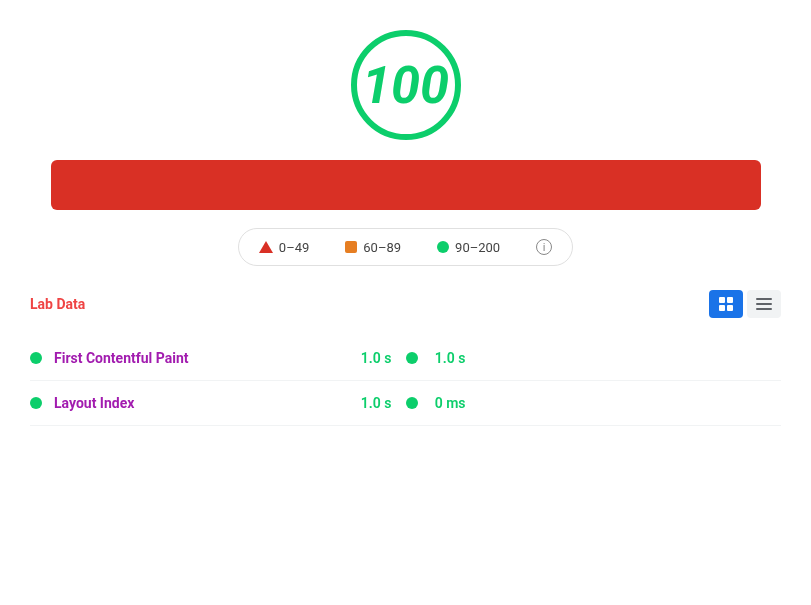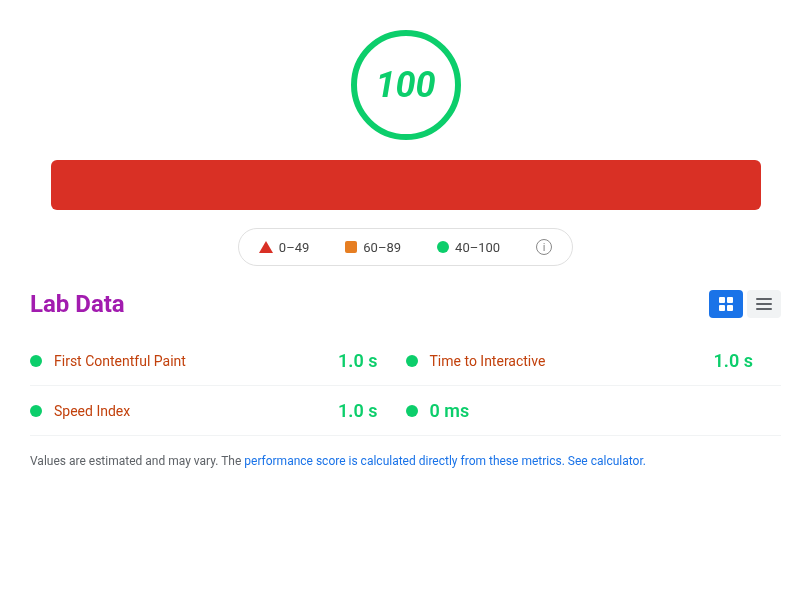--- a/index.html
+++ b/index.html
@@ -30,21 +30,21 @@
       height: 110px;
       border-radius: 50%;
       border: 6px solid #0cce6b;
       display: flex;
       align-items: center;
       justify-content: center;
       background: #fff;
     }
 
     .score-number {
-      font-size: 36px;
+      font-size: 52px;
       font-weight: 700;
       color: #0cce6b;
       font-style: italic;
     }
 
     
     .red-bar {
       width: 100%;
       max-width: 710px;
       height: 50px;
@@ -114,23 +114,23 @@
 
     
     .lab-data-header {
       display: flex;
       justify-content: space-between;
       align-items: center;
       margin-bottom: 18px;
     }
 
     .lab-data-title {
-      font-size: 24px;
+      font-size: 14px;
       font-weight: 700;
-      color: #a21caf;
+      color: #ef4444;
     }
 
     .view-toggle {
       display: flex;
       gap: 4px;
     }
 
     .toggle-btn {
       width: 34px;
       height: 28px;
@@ -170,44 +170,44 @@
       width: 12px;
       height: 12px;
       border-radius: 50%;
       background: #0cce6b;
       margin-right: 12px;
       flex-shrink: 0;
     }
 
     .metric-name {
       font-size: 14px;
-      font-weight: 400;
-      color: #c2410c;
+      font-weight: 700;
+      color: #a21caf;
       flex: 1;
       display: flex;
       align-items: center;
       gap: 4px;
     }
 
     .metric-bookmark {
       display: inline-block;
       width: 12px;
       height: 14px;
       background: #1a73e8;
       clip-path: polygon(0 0, 100% 0, 100% 100%, 50% 75%, 0 100%);
       margin-left: 4px;
     }
 
     .metric-value {
-      font-size: 18px;
+      font-size: 14px;
       font-weight: 600;
       color: #0cce6b;
       min-width: 50px;
       text-align: right;
-      padding-right: 28px;
+      padding-right: 14px;
     }
 
     
     .footer-note {
       font-size: 12px;
       color: #5f6368;
       margin-top: 16px;
       line-height: 1.6;
     }
 
@@ -261,21 +261,21 @@
     <div class="legend-item">
       <span class="legend-triangle"></span>
       <span>0–49</span>
     </div>
     <div class="legend-item">
       <span class="legend-square"></span>
       <span>60–89</span>
     </div>
     <div class="legend-item">
       <span class="legend-circle"></span>
-      <span>40–100</span>
+      <span>90–200</span>
     </div>
     <div class="legend-info">i</div>
   </div>
 
   <div class="lab-data-header">
     <span class="lab-data-title">Lab Data</span>
     <div class="view-toggle">
       <button class="toggle-btn toggle-btn-active">
         <div class="grid-icon">
           <span></span>
@@ -297,39 +297,32 @@
   <div class="metrics-grid">
 
     <div class="metric-row">
       <span class="metric-dot"></span>
       <span class="metric-name">First Contentful Paint</span>
       <span class="metric-value">1.0 s</span>
     </div>
 
     <div class="metric-row">
       <span class="metric-dot"></span>
-      <span class="metric-name">Time to Interactive</span>
       <span class="metric-value">1.0 s</span>
     </div>
 
     <div class="metric-row">
       <span class="metric-dot"></span>
-      <span class="metric-name">Speed Index</span>
+      <span class="metric-name">Layout Index</span>
       <span class="metric-value">1.0 s</span>
     </div>
 
     <div class="metric-row">
       <span class="metric-dot"></span>
       <span class="metric-value">0 ms</span>
     </div>
 
 
 
   </div>
 
-  <div class="footer-note">
-    <span>Values are estimated and may vary. The </span>
-    <a href="#">performance score is calculated directly from these metrics.</a>
-    <span> </span>
-    <a href="#">See calculator.</a>
-  </div>
 
 </div>
 
 </body></html>

